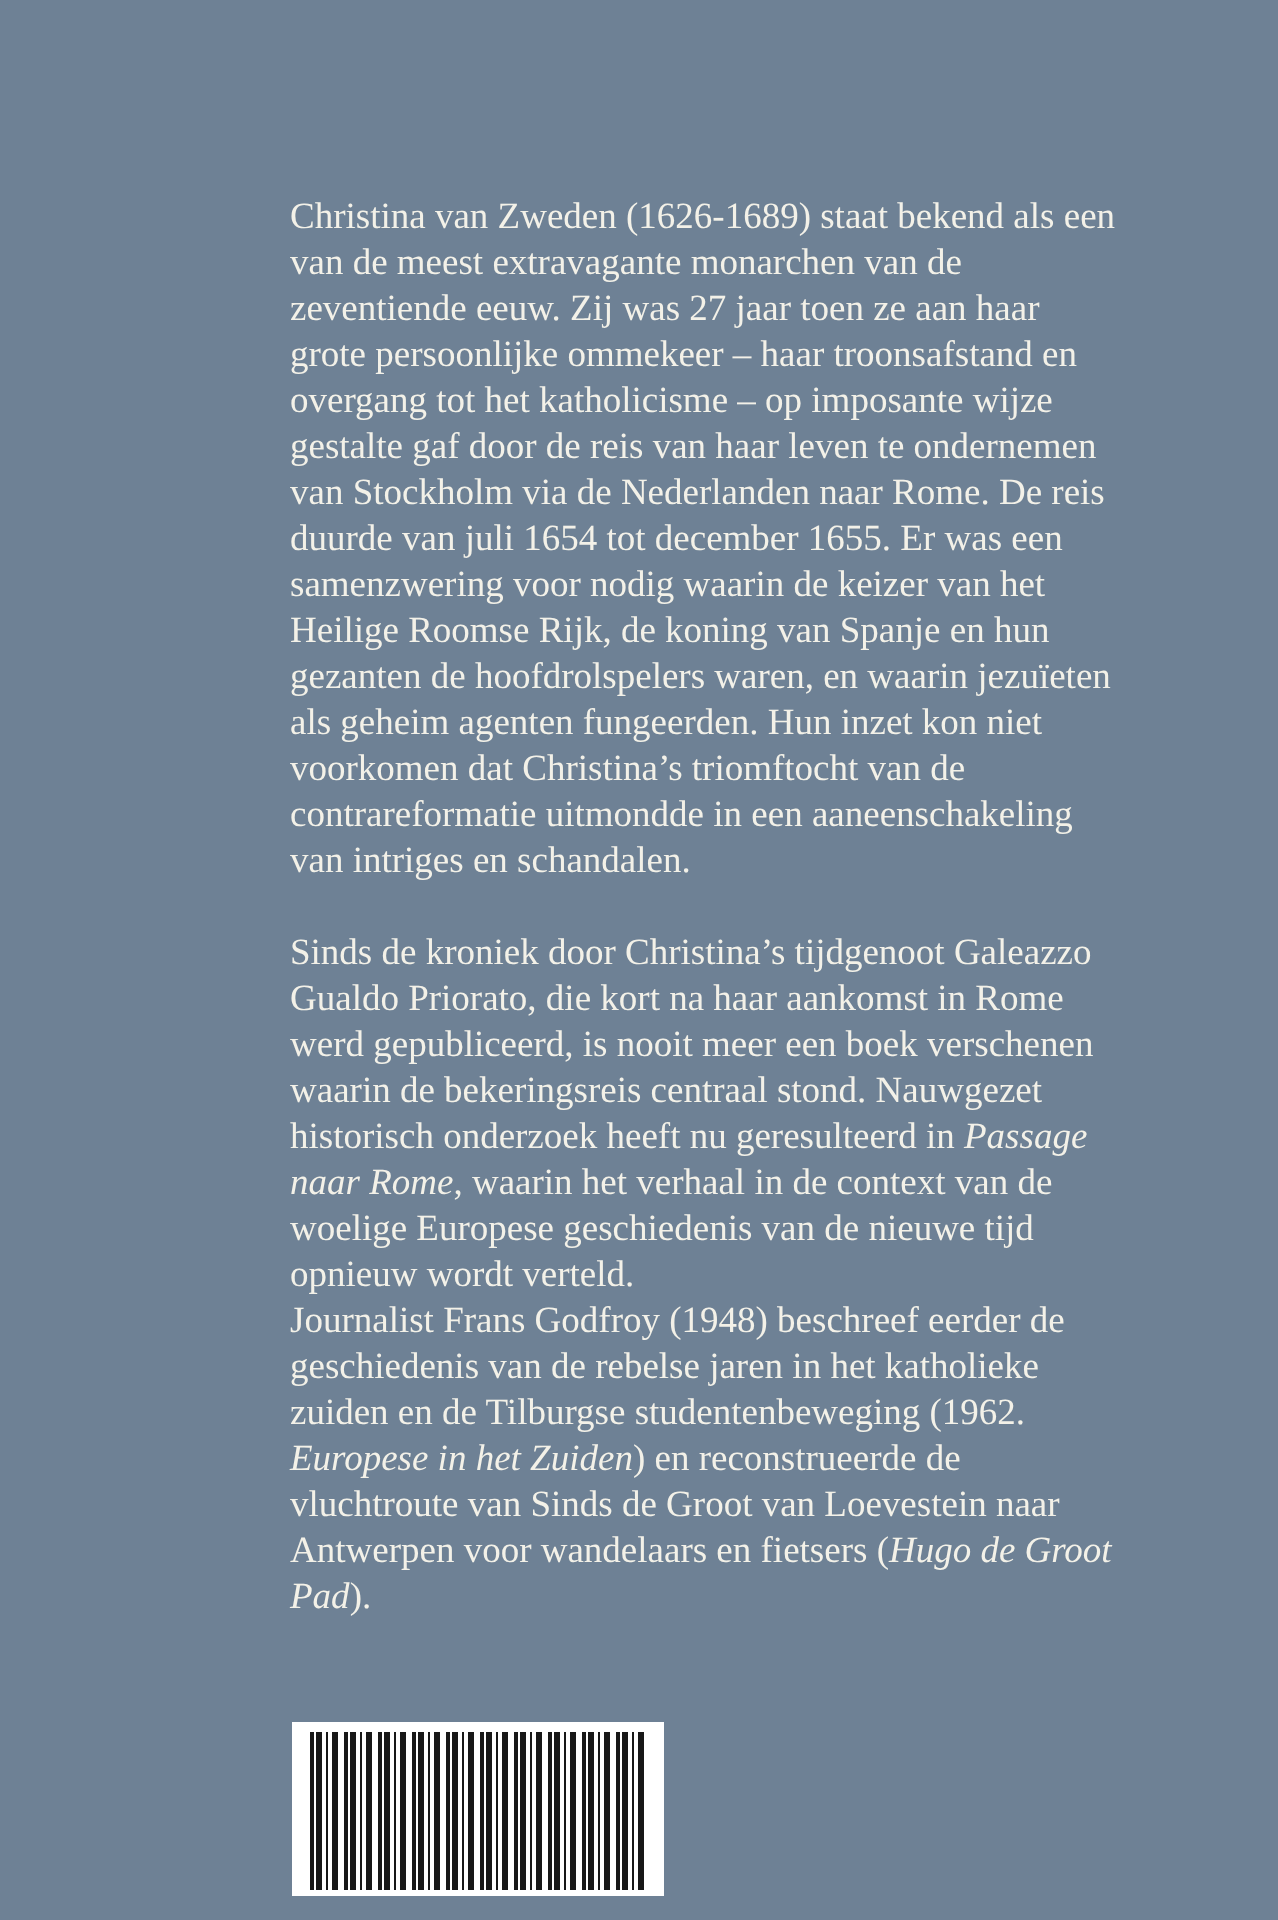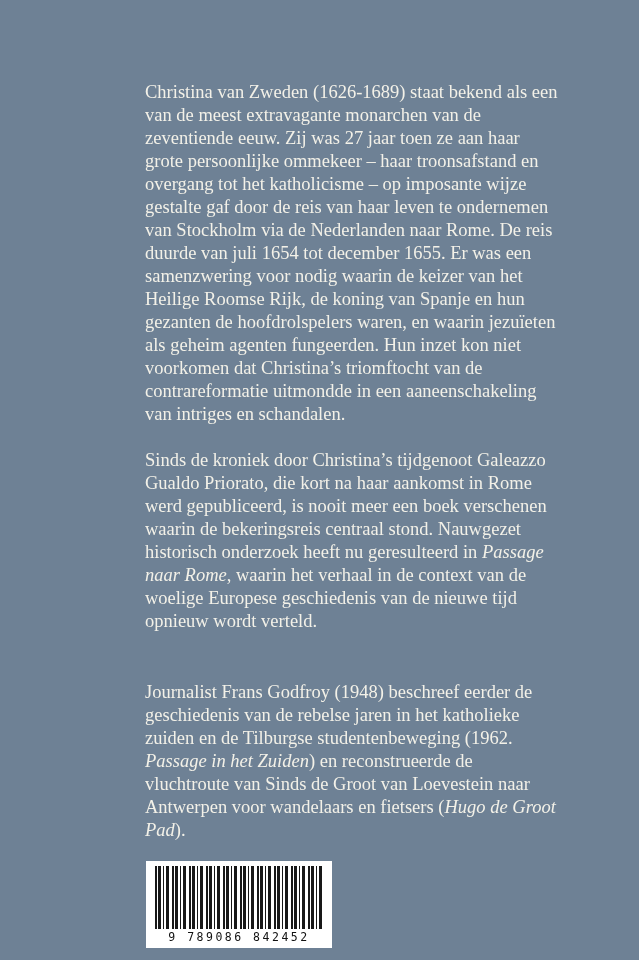--- a/index.html
+++ b/index.html
@@ -14,35 +14,34 @@
   .cover {
     position: relative;
     width: 639px;
     height: 960px;
     background: #6e8195;
     overflow: hidden;
   }
   .text-block {
     position: absolute;
     left: 145px;
-    top: 81px;
+    top: 98px;
     width: 414px;
     color: #f3f1e8;
     font-size: 18.5px;
     line-height: 23px;
     text-align: left;
   }
   .text-block p {
     margin: 0;
   }
   .text-block p.gap-1 {
     margin-bottom: 23px;
   }
   .text-block p.gap-2 {
-    margin-bottom: 48px;
     font-family: Liberation Serif, serif;
   }
   .text-block i {
     font-style: italic;
   }
   .barcode-box {
     position: absolute;
     left: 146px;
     top: 861px;
     width: 186px;
@@ -84,22 +83,21 @@
 <body>
 
 <div class="cover">
 
   <div class="text-block">
 
     <p class="gap-1">Christina van Zweden (1626-1689) staat bekend als een van de meest extravagante monarchen van de zeventiende eeuw. Zij was 27 jaar toen ze aan haar grote persoonlijke ommekeer – haar troonsafstand en overgang tot het katholicisme – op imposante wijze gestalte gaf door de reis van haar leven te ondernemen van Stockholm via de Nederlanden naar Rome. De reis duurde van juli 1654 tot december 1655. Er was een samenzwering voor nodig waarin de keizer van het Heilige Roomse Rijk, de koning van Spanje en hun gezanten de hoofdrolspelers waren, en waarin jezuïeten als geheim agenten fungeerden. Hun inzet kon niet voorkomen dat Christina’s triomftocht van de contrareformatie uitmondde in een aaneenschakeling van intriges en schandalen.</p>
 
     <p class="gap-2"><span>Sinds de kroniek door Christina’s tijdgenoot Galeazzo Gualdo Priorato, die kort na haar aankomst in Rome werd gepubliceerd, is nooit meer een boek verschenen waarin de bekeringsreis centraal stond. Nauwgezet historisch onderzoek heeft nu geresulteerd in </span><i>Passage naar Rome</i><span>, waarin het verhaal in de context van de woelige Europese geschiedenis van de nieuwe tijd opnieuw wordt verteld.</span></p>
 
-    <p><span>Journalist Frans Godfroy (1948) beschreef eerder de geschiedenis van de rebelse jaren in het katholieke zuiden en de Tilburgse studentenbeweging (1962. </span><i>Passage in het Zuiden</i><span>) en reconstrueerde de vluchtroute van Sinds de Groot van Loevestein naar Antwerpen voor wandelaars en fietsers (</span><i>Hugo de Groot Pad</i><span>).</span></p>
+    <p><span>Journalist Frans Godfroy (1948) beschreef eerder de geschiedenis van de rebelse jaren in het katholieke zuiden en de Tilburgse studentenbeweging (1962. </span><i>Europese in het Zuiden</i><span>) en reconstrueerde de vluchtroute van Sinds de Groot van Loevestein naar Antwerpen voor wandelaars en fietsers (</span><i>Hugo de Groot Pad</i><span>).</span></p>
 
   </div>
 
   <div class="barcode-box">
     <div class="barcode-bars"></div>
-    <div class="barcode-number">9 789086 842452</div>
   </div>
 
 </div>
 
 </body></html>

